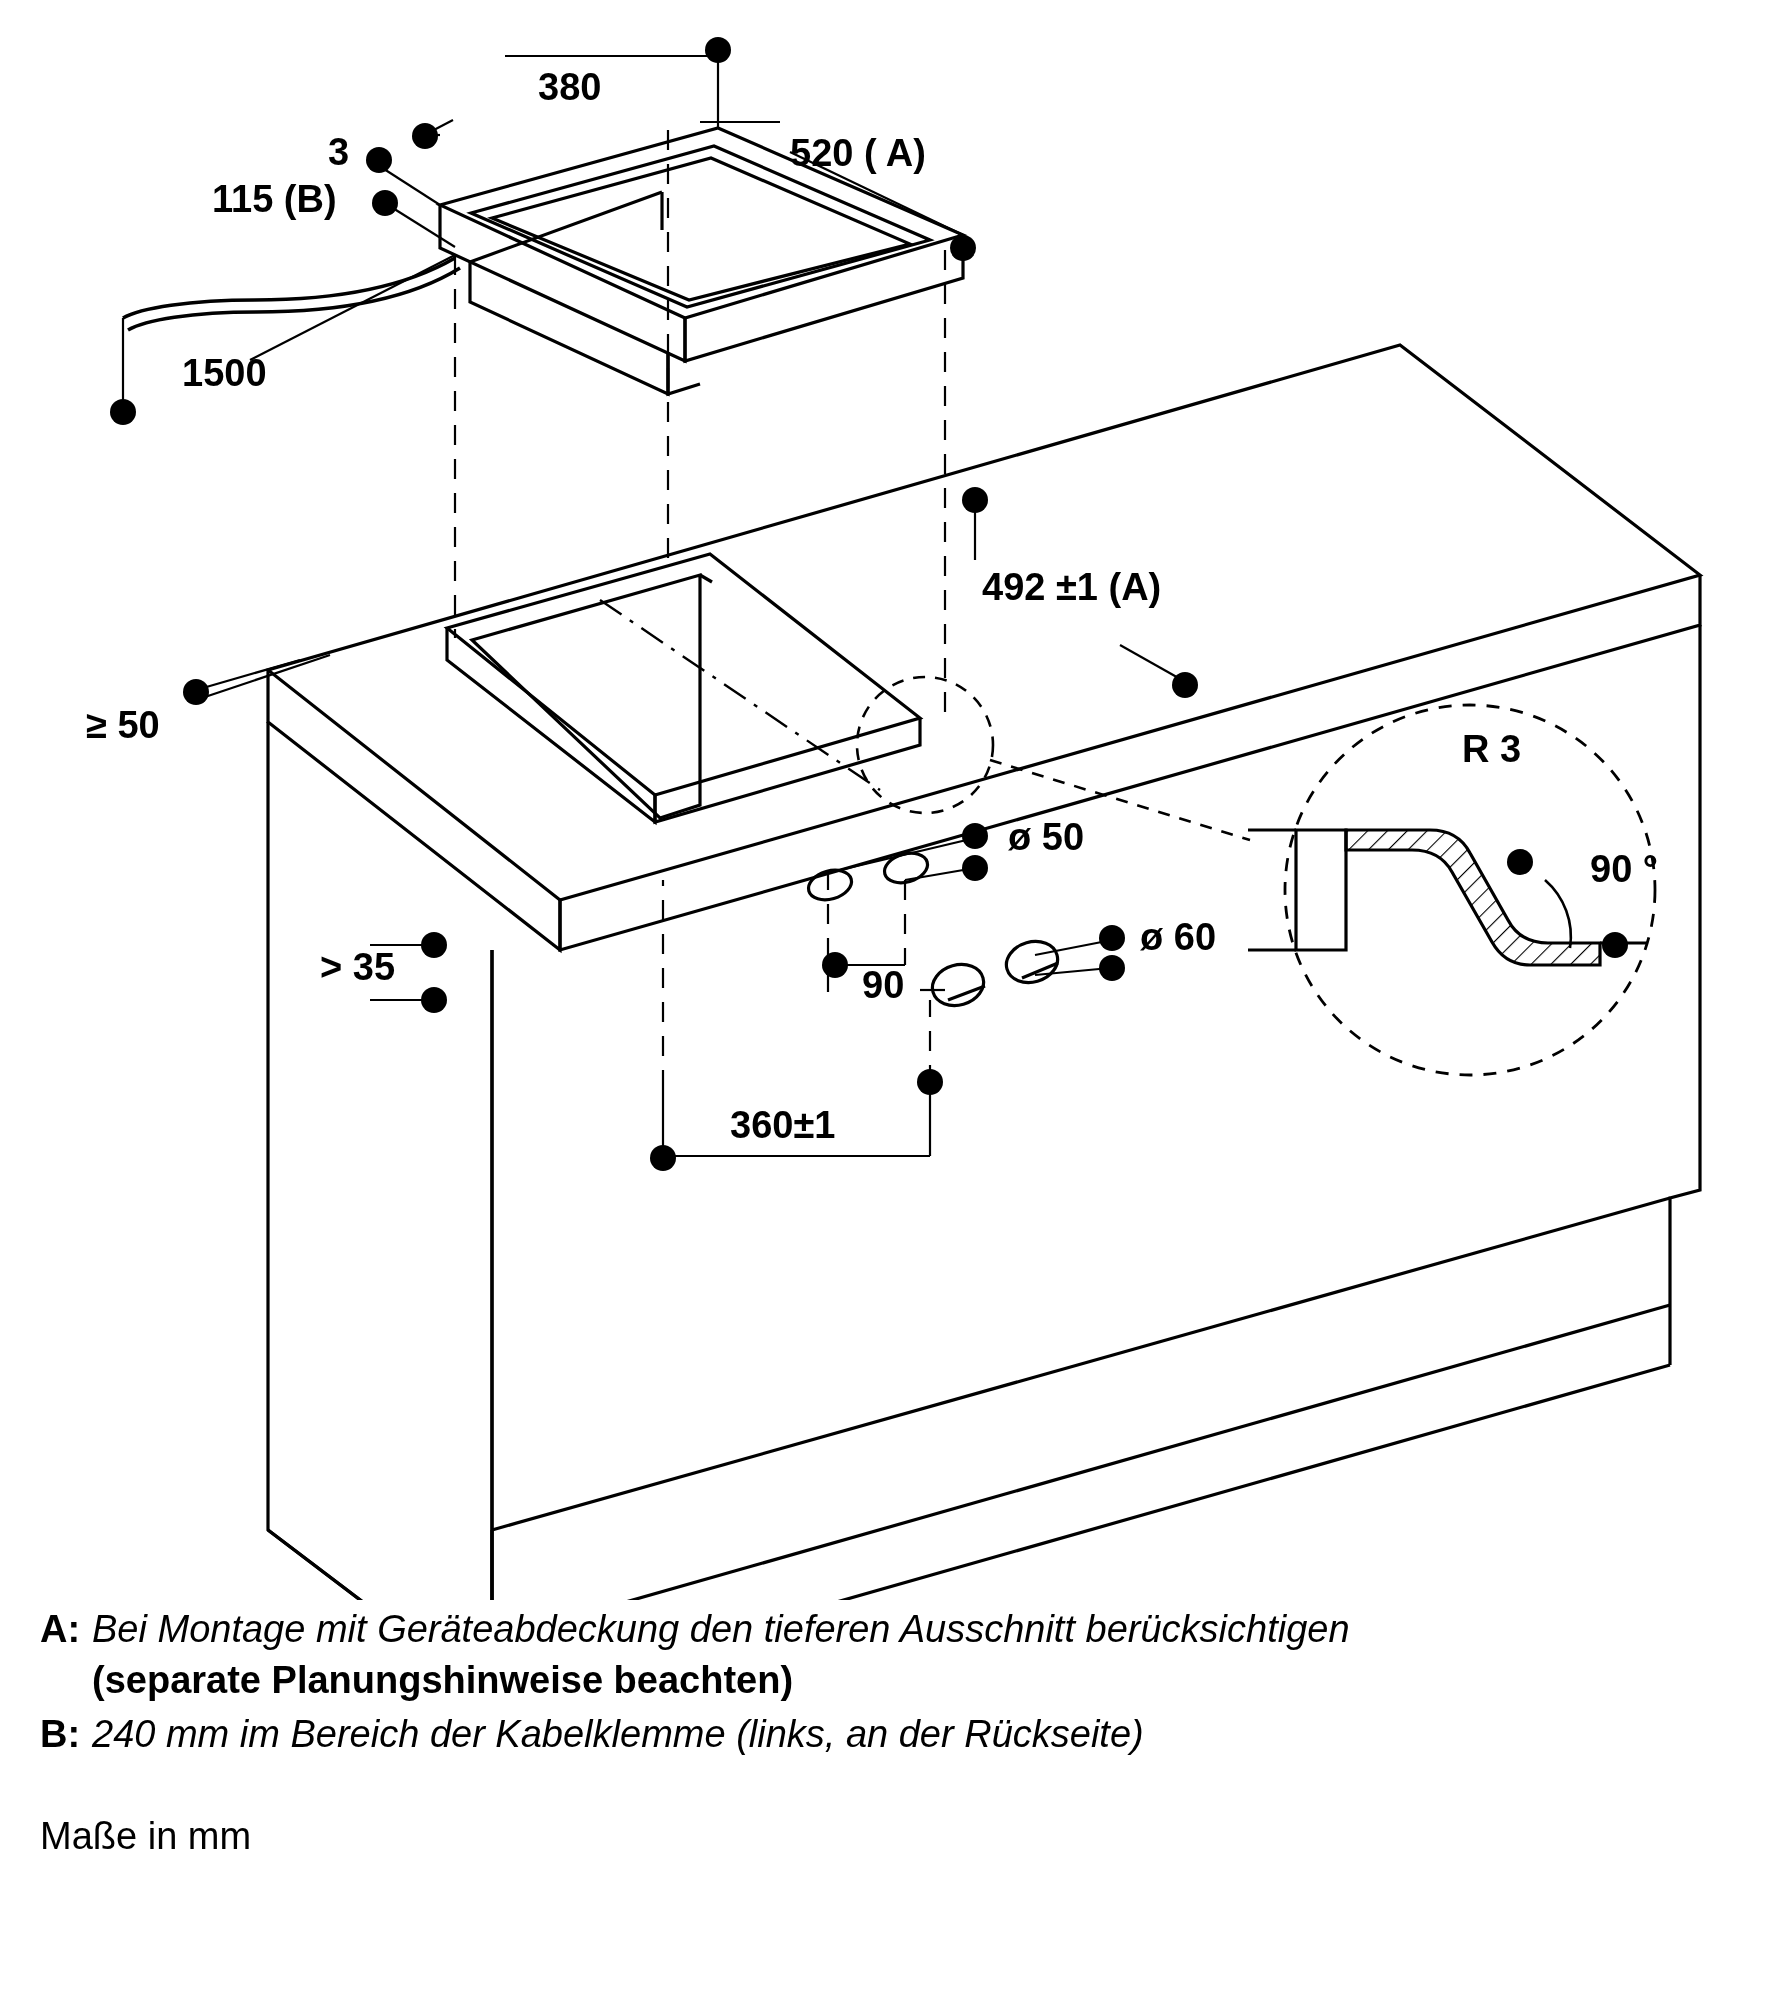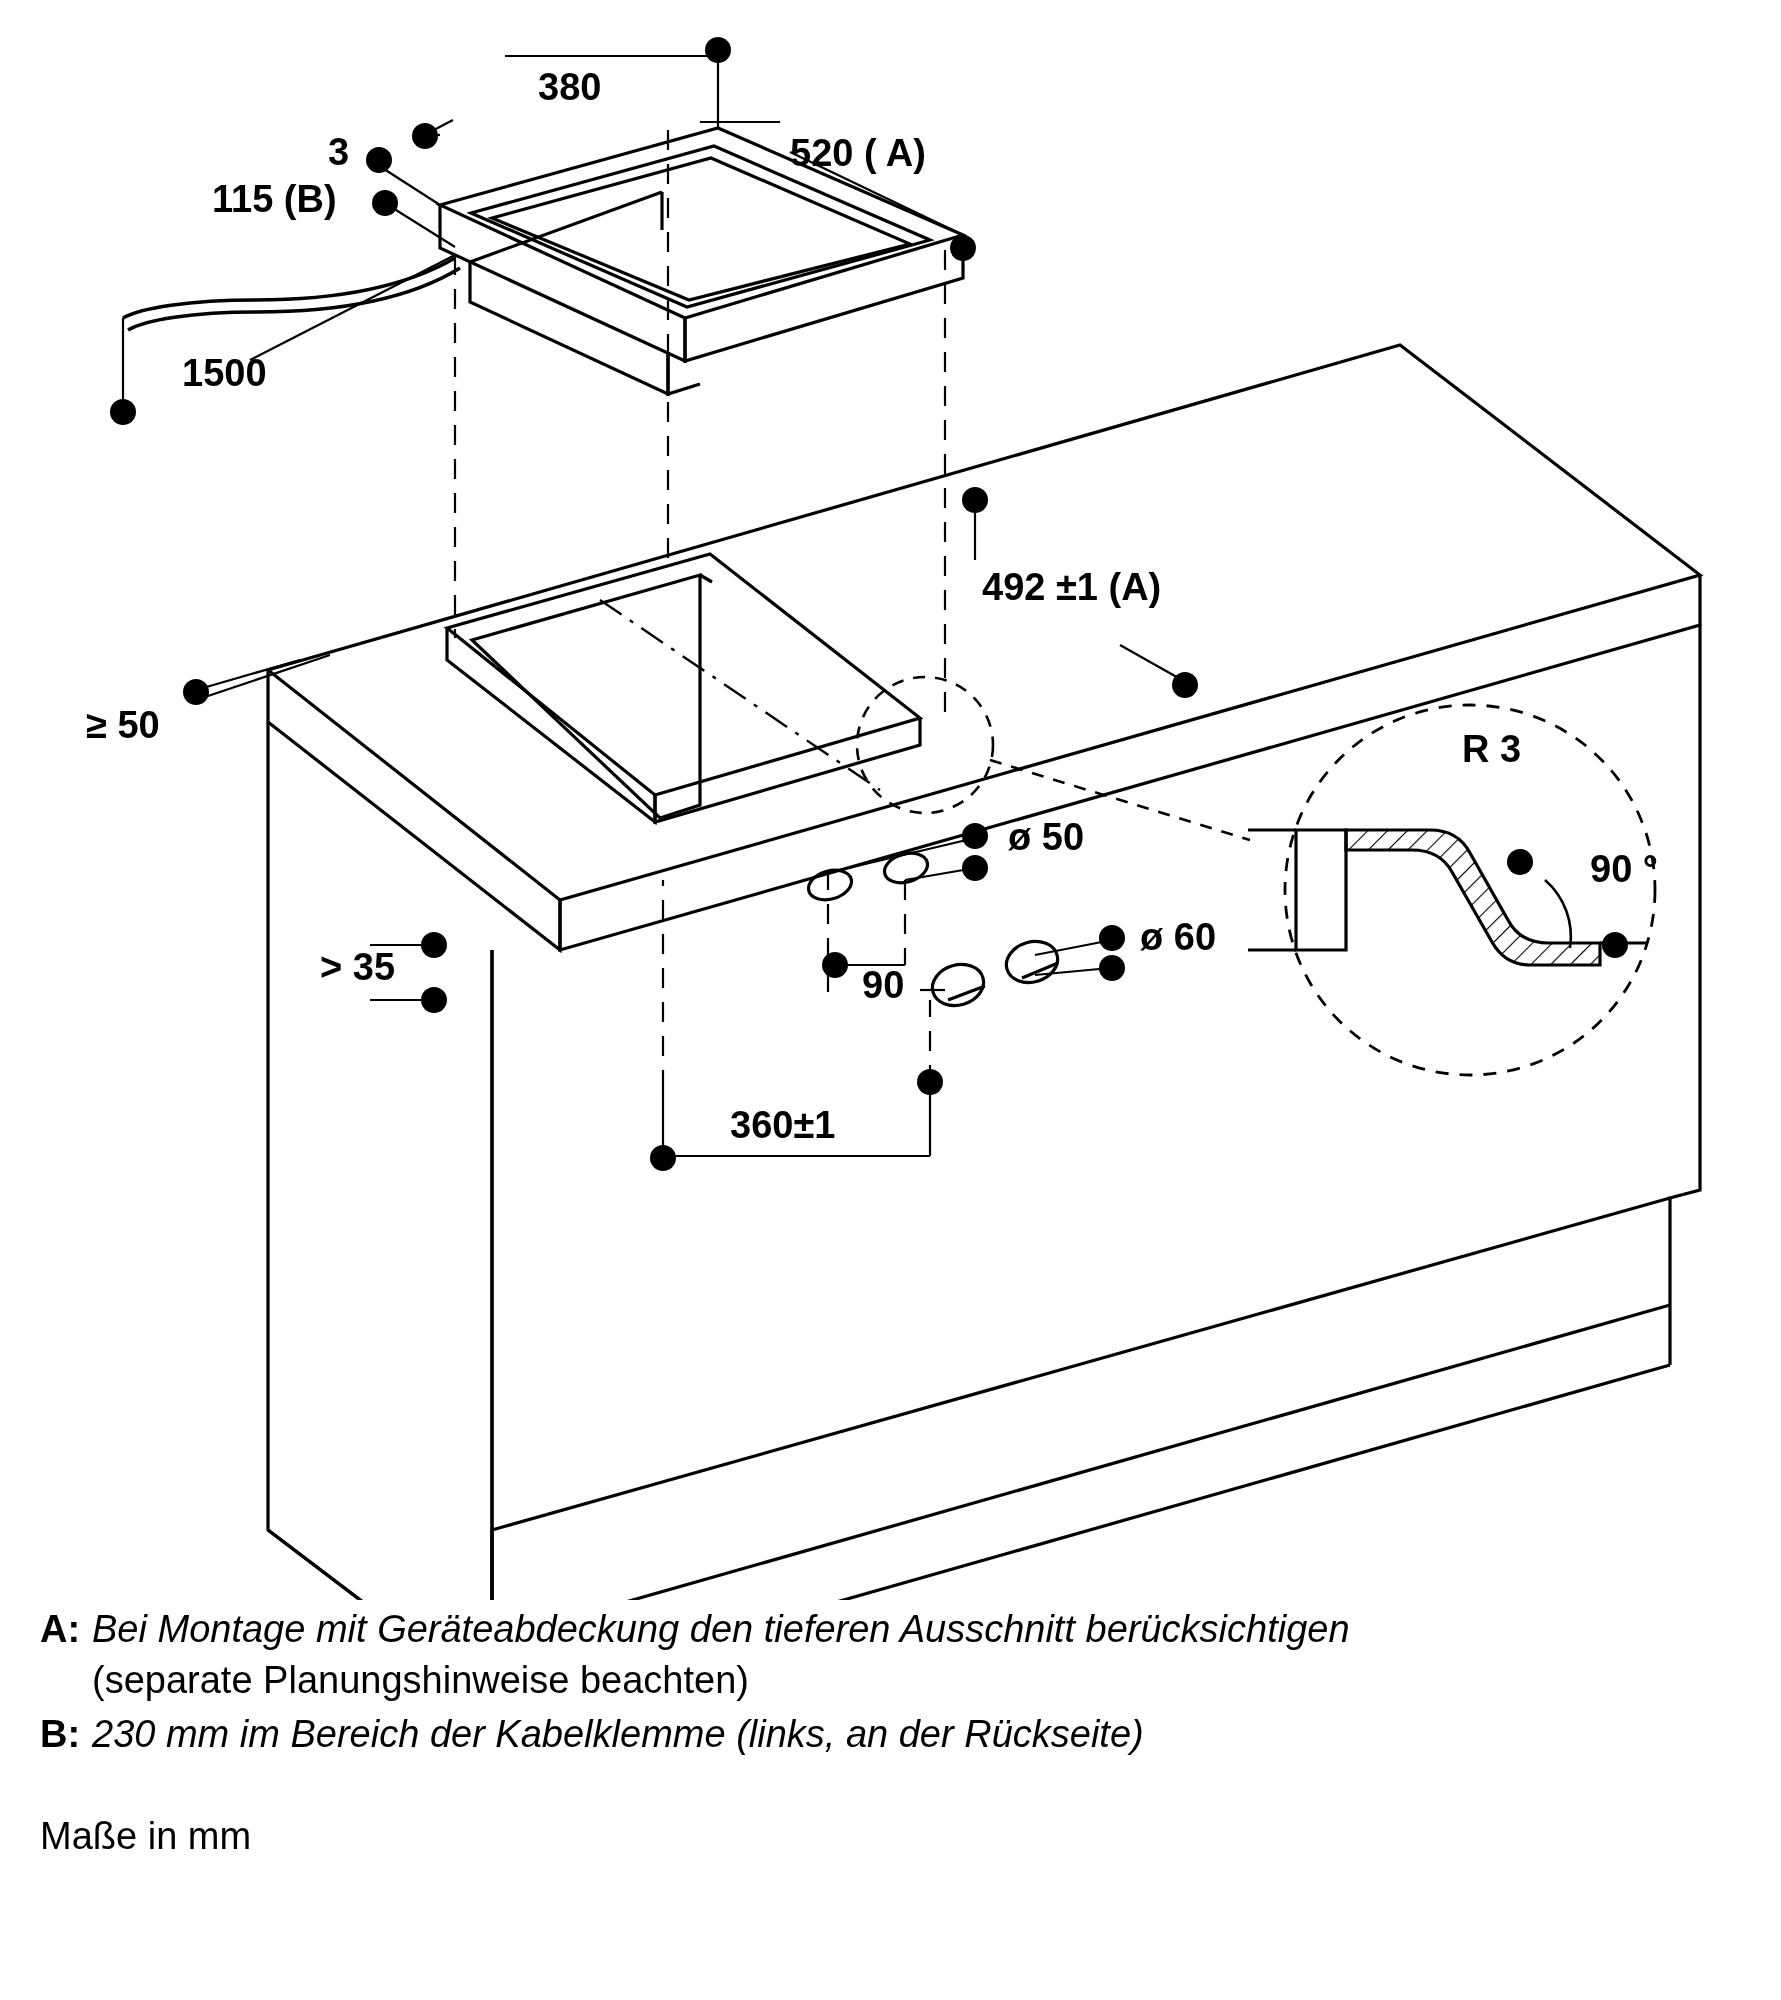--- a/index.html
+++ b/index.html
@@ -47,20 +47,21 @@
     flex: 0 0 auto;
   }
   .note-text {
     flex: 1 1 auto;
     font-style: italic;
   }
   .note-sub {
     margin-left: 52px;
     font-size: 38px;
     line-height: 1.28;
+    font-weight: bold;
   }
   .units {
     margin-top: 56px;
     font-size: 38px;
   }
   .dim-label {
     font-family: "Liberation Sans", sans-serif;
     font-size: 38px;
     font-weight: bold;
     fill: #000;
@@ -249,18 +250,18 @@
   </svg>
 
   <div class="notes">
     <div class="note-row">
       <span class="note-key">A:</span>
       <span class="note-text">Bei Montage mit Geräteabdeckung den tieferen Ausschnitt berücksichtigen</span>
     </div>
     <div class="note-sub">(separate Planungshinweise beachten)</div>
     <div class="note-row" style="margin-top:6px;">
       <span class="note-key">B:</span>
-      <span class="note-text">230 mm im Bereich der Kabelklemme (links, an der Rückseite)</span>
+      <span class="note-text">240 mm im Bereich der Kabelklemme (links, an der Rückseite)</span>
     </div>
     <div class="units">Maße in mm</div>
   </div>
 
 </div>
 
 </body></html>

